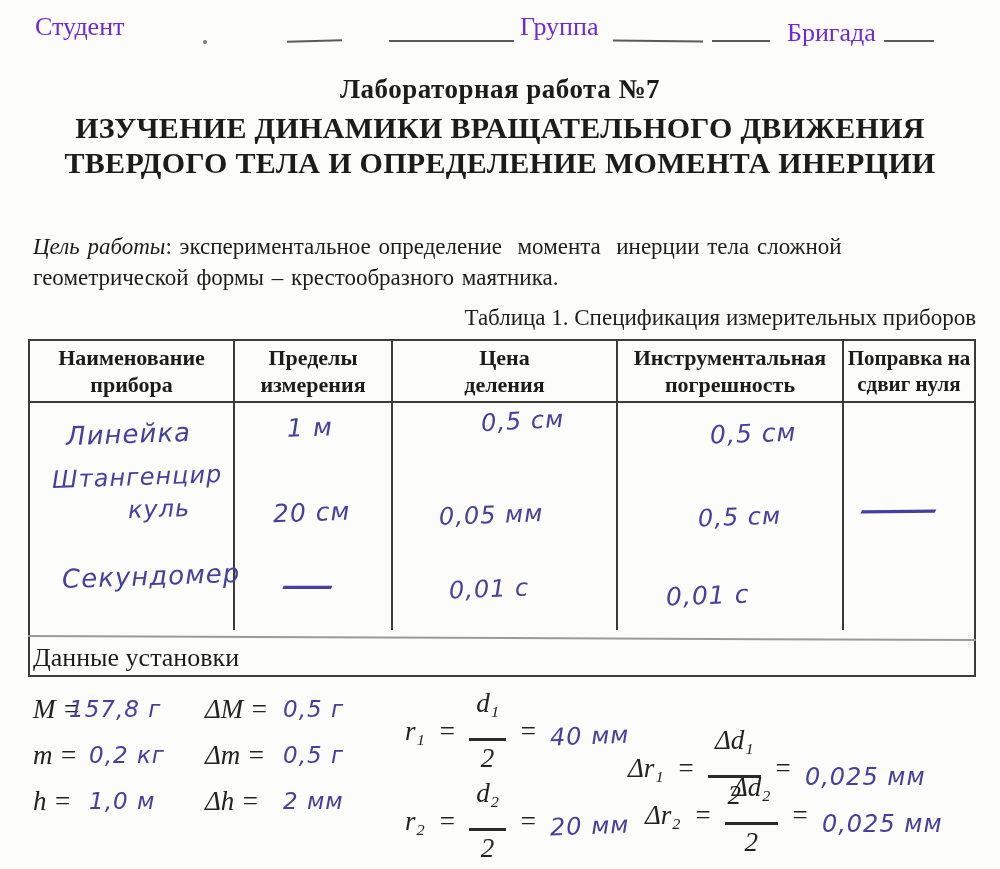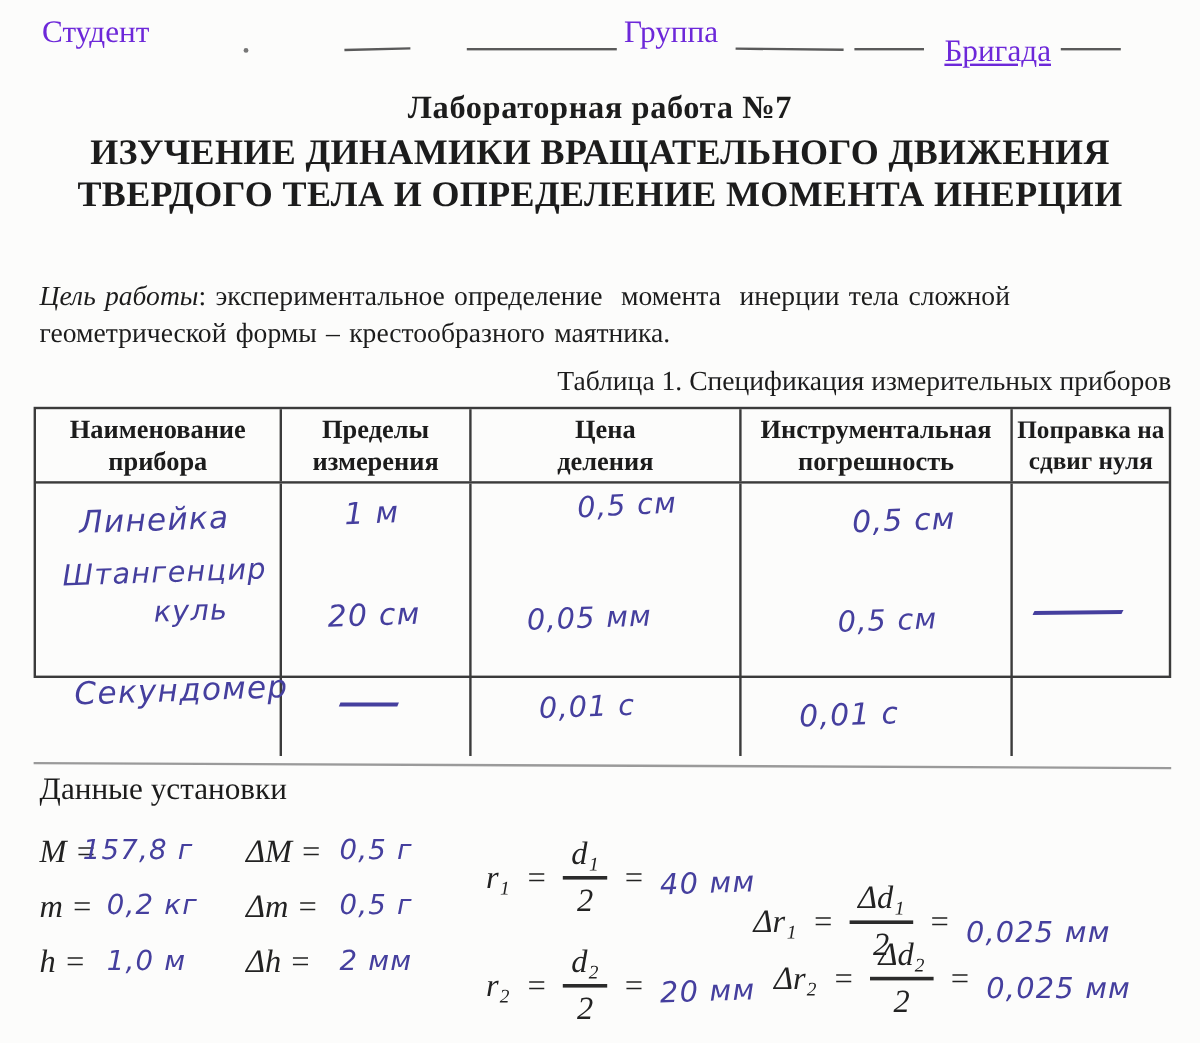--- a/index.html
+++ b/index.html
@@ -25,21 +25,21 @@
   
   .goal { position:absolute; left:33px; top:231px; width:950px;
           font-size:23px; line-height:31px; white-space:pre-wrap; word-spacing:2px; }
   .goal .lbl { font-style:italic; }
 
   
   .tbl-caption { position:absolute; left:0; top:305px; width:976px;
                  text-align:right; font-size:23px; }
 
   
-  .tbl { position:absolute; left:28px; top:339px; width:948px; height:226px;
+  .tbl { position:absolute; left:28px; top:339px; width:948px; height:338px;
          border:2px solid #3b3b3b; background:transparent; }
   .tbl-head { display:grid; grid-template-columns:205px 158px 225px 226px 1fr;
               height:62px; border-bottom:2px solid #3b3b3b; }
   .tbl-body { display:grid; grid-template-columns:205px 158px 225px 226px 1fr;
               height:227px; }
   .hcell { display:flex; align-items:center; justify-content:center;
            font-weight:bold; font-size:22px; line-height:27px; text-align:center;
            border-right:2px solid #3b3b3b; }
   .hcell:last-child, .bcell:last-child { border-right:none; }
   .hcell .w { display:block; }
@@ -60,37 +60,37 @@
   .setup-heading { position:absolute; left:33px; top:643px; font-size:26px; }
   .math { font-family:"Liberation Serif", serif; font-style:italic; font-size:27px; color:#222; }
   .param-row { position:absolute; height:34px; }
   .param-row .sym { position:absolute; left:0; top:0; }
   .param-row .val { position:absolute; top:2px; font-size:23px; }
   .param-row .dsym { position:absolute; left:172px; top:0; }
   .param-row .dval { position:absolute; left:250px; top:2px; font-size:23px; }
 
   .formula { position:absolute; display:flex; align-items:center; gap:13px; height:76px;text-align:center; }
   .frac { display:inline-flex; flex-direction:column; align-items:center; }
-  .frac .num { display:block; border-bottom:3px solid #2b2b2b; padding:0 7px 3px; }
+  .frac .num { display:block; border-bottom:3px solid #2b2b2b; padding:0 7px 19px; }
   .frac .den { display:block; padding-top:2px; }
   .formula .hw { font-size:24px; margin-top:10px; }
 </style>
 </head>
 <body>
 
 <div class="page">
 
   <span class="printed-label" style="left:35px; top:12px;">Студент</span>
   <span class="scan-speck" style="left:203px; top:40px;"></span>
   <span class="blank-line" style="left:287px; top:40px; width:55px; transform:rotate(-1.5deg);"></span>
   <span class="blank-line" style="left:389px; top:40px; width:125px;"></span>
   <span class="printed-label" style="left:520px; top:12px;">Группа</span>
   <span class="blank-line" style="left:613px; top:40px; width:90px; transform:rotate(0.6deg);"></span>
   <span class="blank-line" style="left:712px; top:40px; width:58px;"></span>
-  <span class="printed-label" style="left:787px; top:28px;text-decoration:underline;">Бригада</span>
+  <span class="printed-label" style="left:787px; top:18px;">Бригада</span>
   <span class="blank-line" style="left:884px; top:40px; width:50px;"></span>
 
   <div class="title-block">
     <div class="title-sub">Лабораторная работа №7</div>
     <div class="title-caps">ИЗУЧЕНИЕ ДИНАМИКИ ВРАЩАТЕЛЬНОГО ДВИЖЕНИЯ</div>
     <div class="title-caps">ТВЕРДОГО ТЕЛА И ОПРЕДЕЛЕНИЕ МОМЕНТА ИНЕРЦИИ</div>
   </div>
 
   <div class="goal"><span class="lbl">Цель работы</span><span>: экспериментальное определение  момента  инерции тела сложной</span><br><span>геометрической формы – крестообразного маятника.</span></div>
 

